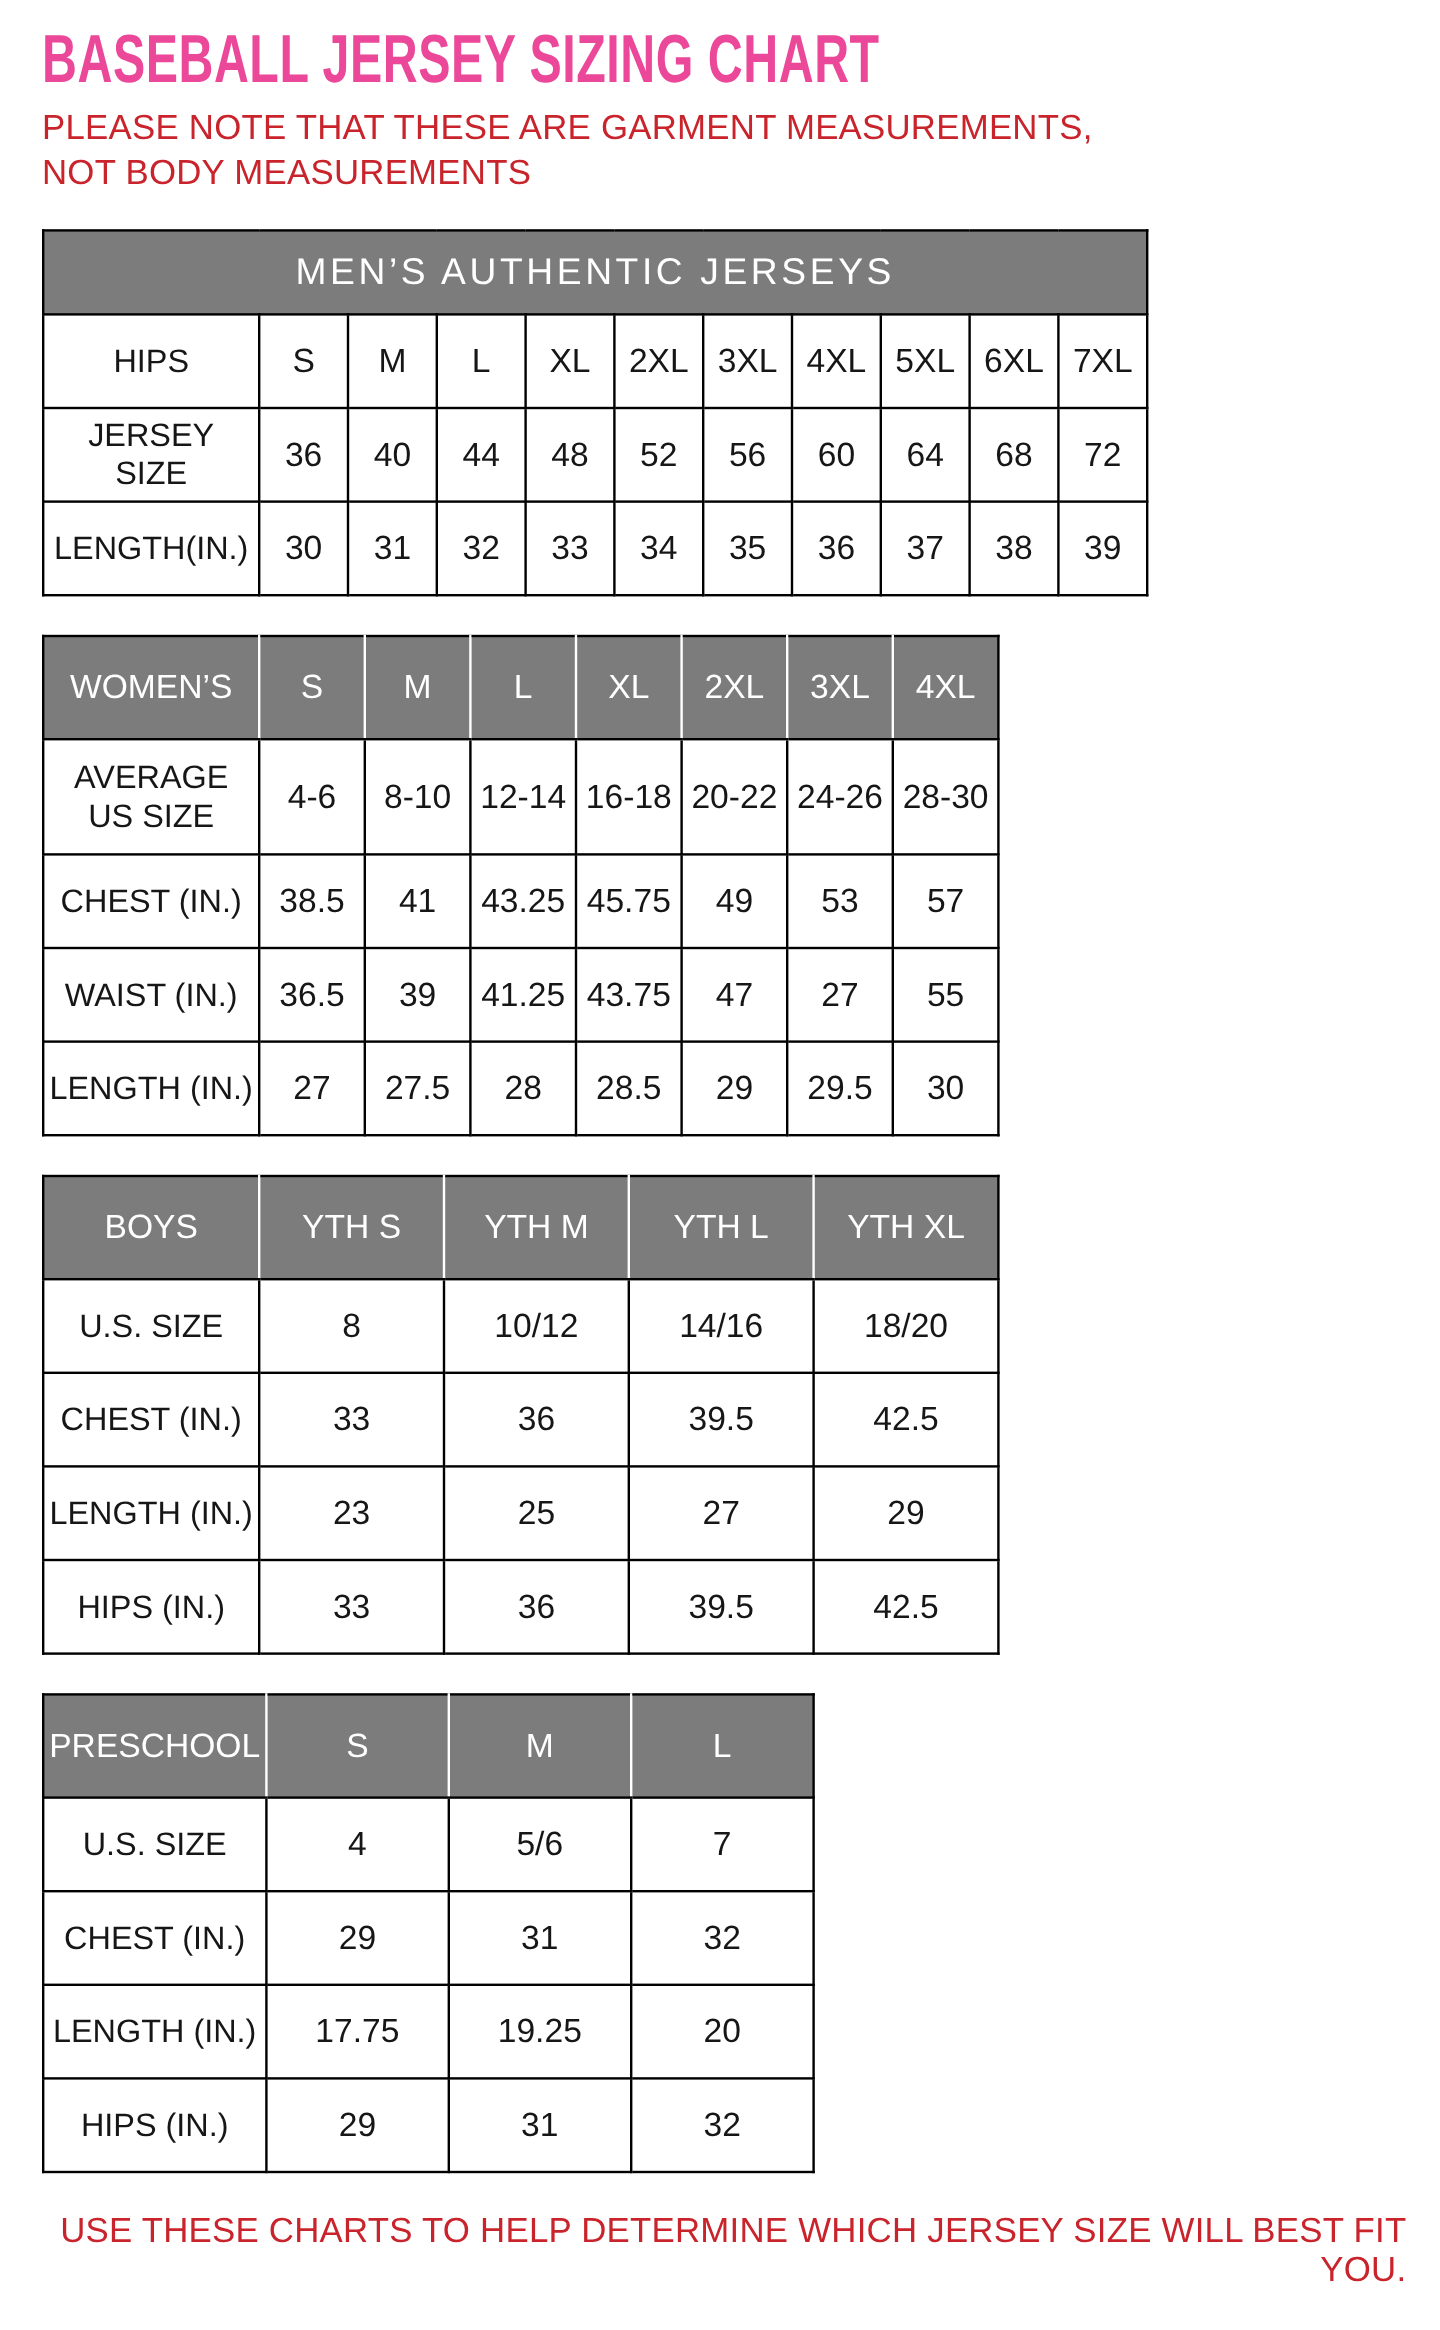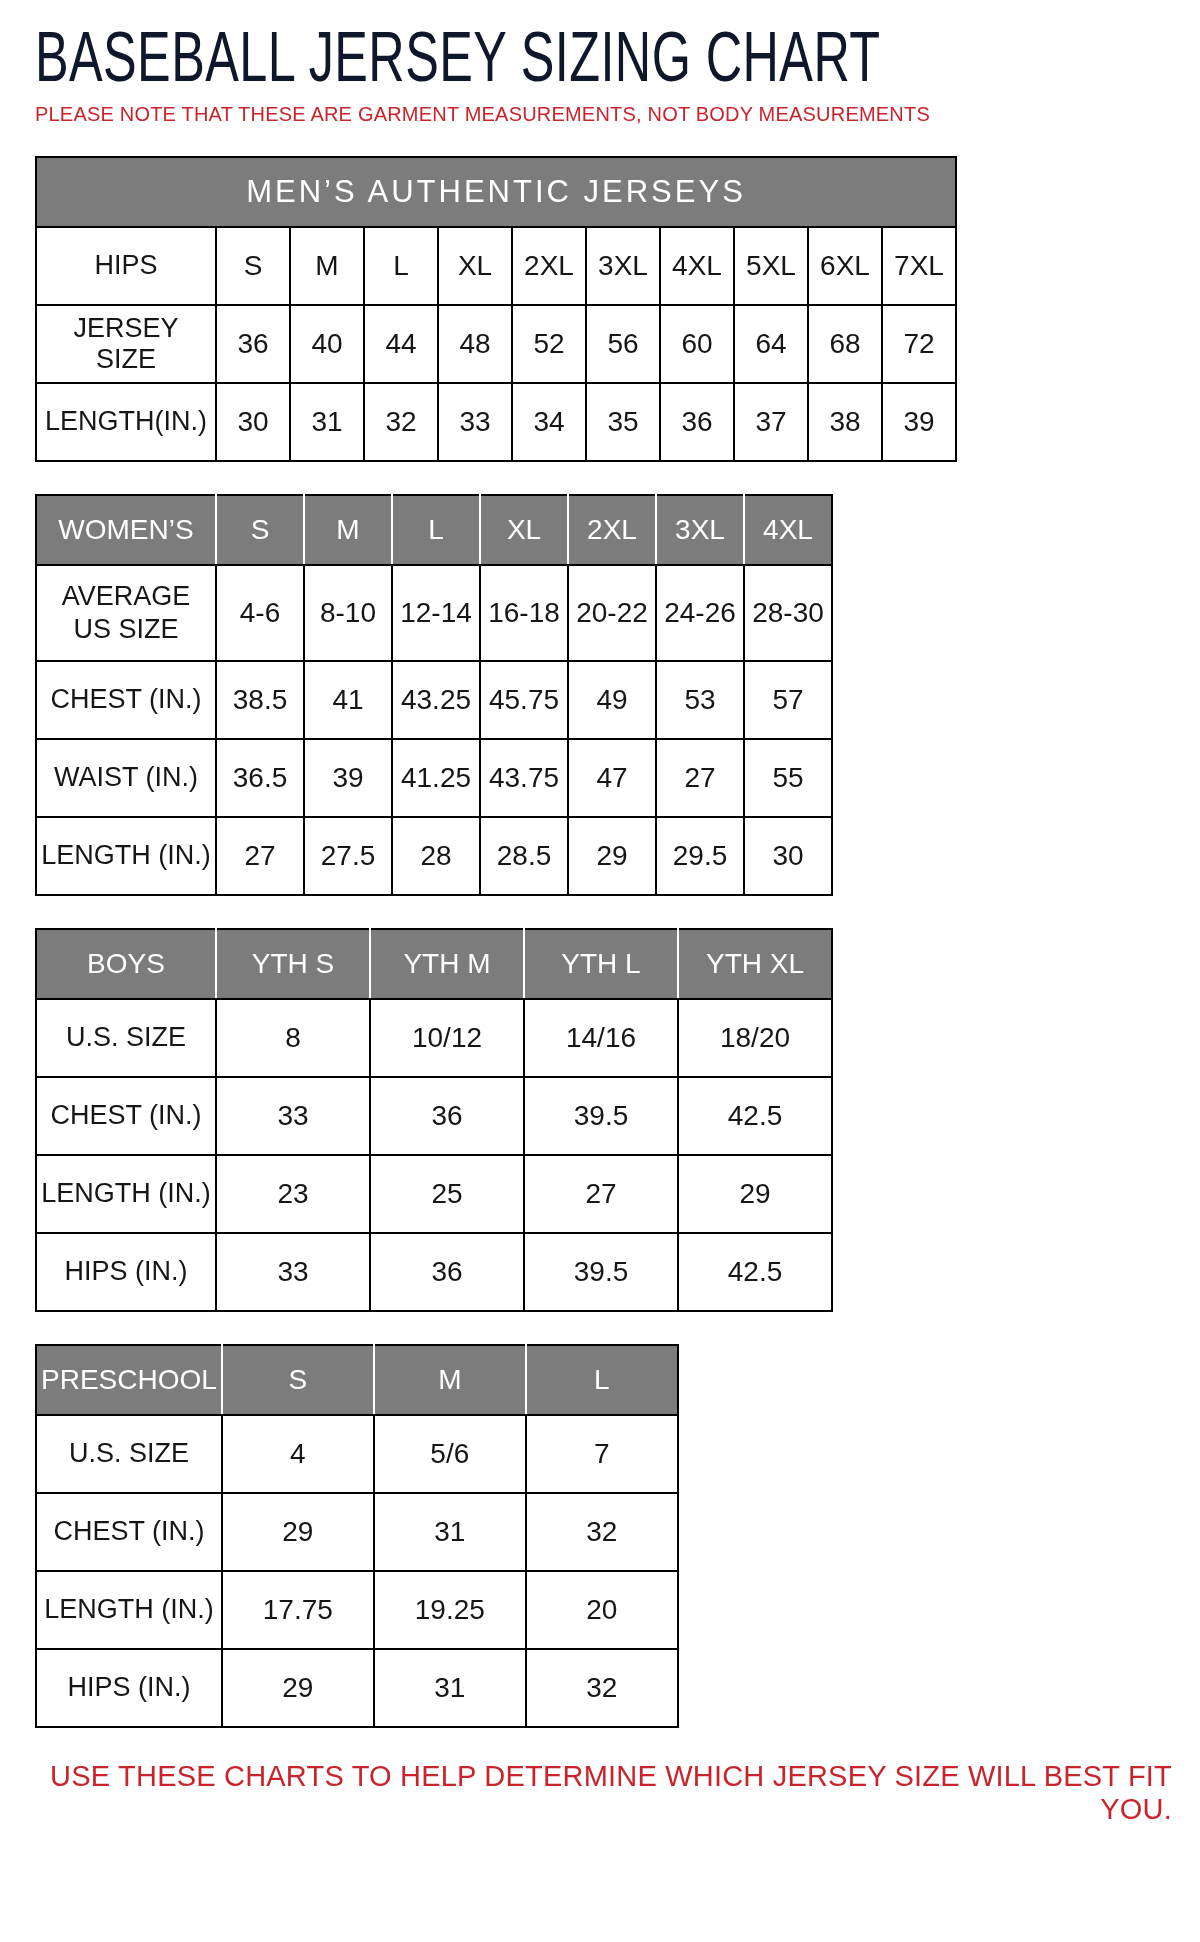--- a/index.html
+++ b/index.html
@@ -7,44 +7,44 @@
     --gray:#7c7c7c;
   }
   *{box-sizing:border-box;}
   html,body{margin:0;padding:0;}
   body{
     width:1200px;height:1942px;overflow:hidden;background:#ffffff;
     font-family:"Liberation Sans", sans-serif;color:#161616;
   }
   .page{padding:16px 28px 0 35px;}
   h1{
-    margin:10px 0 10px 0;font-size:60px;font-weight:400;color:#0f172a;line-height:1.1;
+    margin:10px 0 10px 0;font-size:48px;font-weight:700;color:#ec4899;line-height:1.1;
   }
   .title-inner{
     display:inline-block;transform:scale(0.84,1.18);transform-origin:0 60%;
     letter-spacing:0.5px;white-space:nowrap;
   }
   .note{
-    color:var(--red,#c9242c);font-size:20px;line-height:1.28;max-width:900px;
+    color:var(--red,#c9242c);font-size:29px;line-height:1.28;max-width:900px;
     margin:0 0 28px 0;letter-spacing:0.2px;font-weight:400;
   }
   table.t{
     border-collapse:collapse;table-layout:fixed;text-align:center;
     color:#161616;margin:0 0 32px 0;
   }
   .t td,.t th{
     border:2px solid #000;font-weight:400;font-size:28px;padding:0 4px;height:78px;
     vertical-align:middle;
   }
   .t .band{
     background:var(--gray,#7c7c7c);color:#fff;font-size:31px;letter-spacing:3px;
     font-weight:400;height:70px;margin-left:15px;
   }
   .t th.gh{
-    background:var(--gray,#7c7c7c);color:#fff;font-weight:400;height:70px;
+    background:var(--gray,#7c7c7c);color:#fff;font-weight:400;height:86px;
     border-left-color:#fff;border-right-color:#fff;
   }
   .t th.gh:first-child{border-left-color:#000;}
   .t th.gh:last-child{border-right-color:#000;}
   .t td.lbl{font-size:27px;}
   .t tr.tall td{height:96px;line-height:1.2;}
   col.w-label{width:180px;}
   col.w-men{width:74px;}
   col.w-women{width:88px;}
   col.w-boys{width:154px;}

